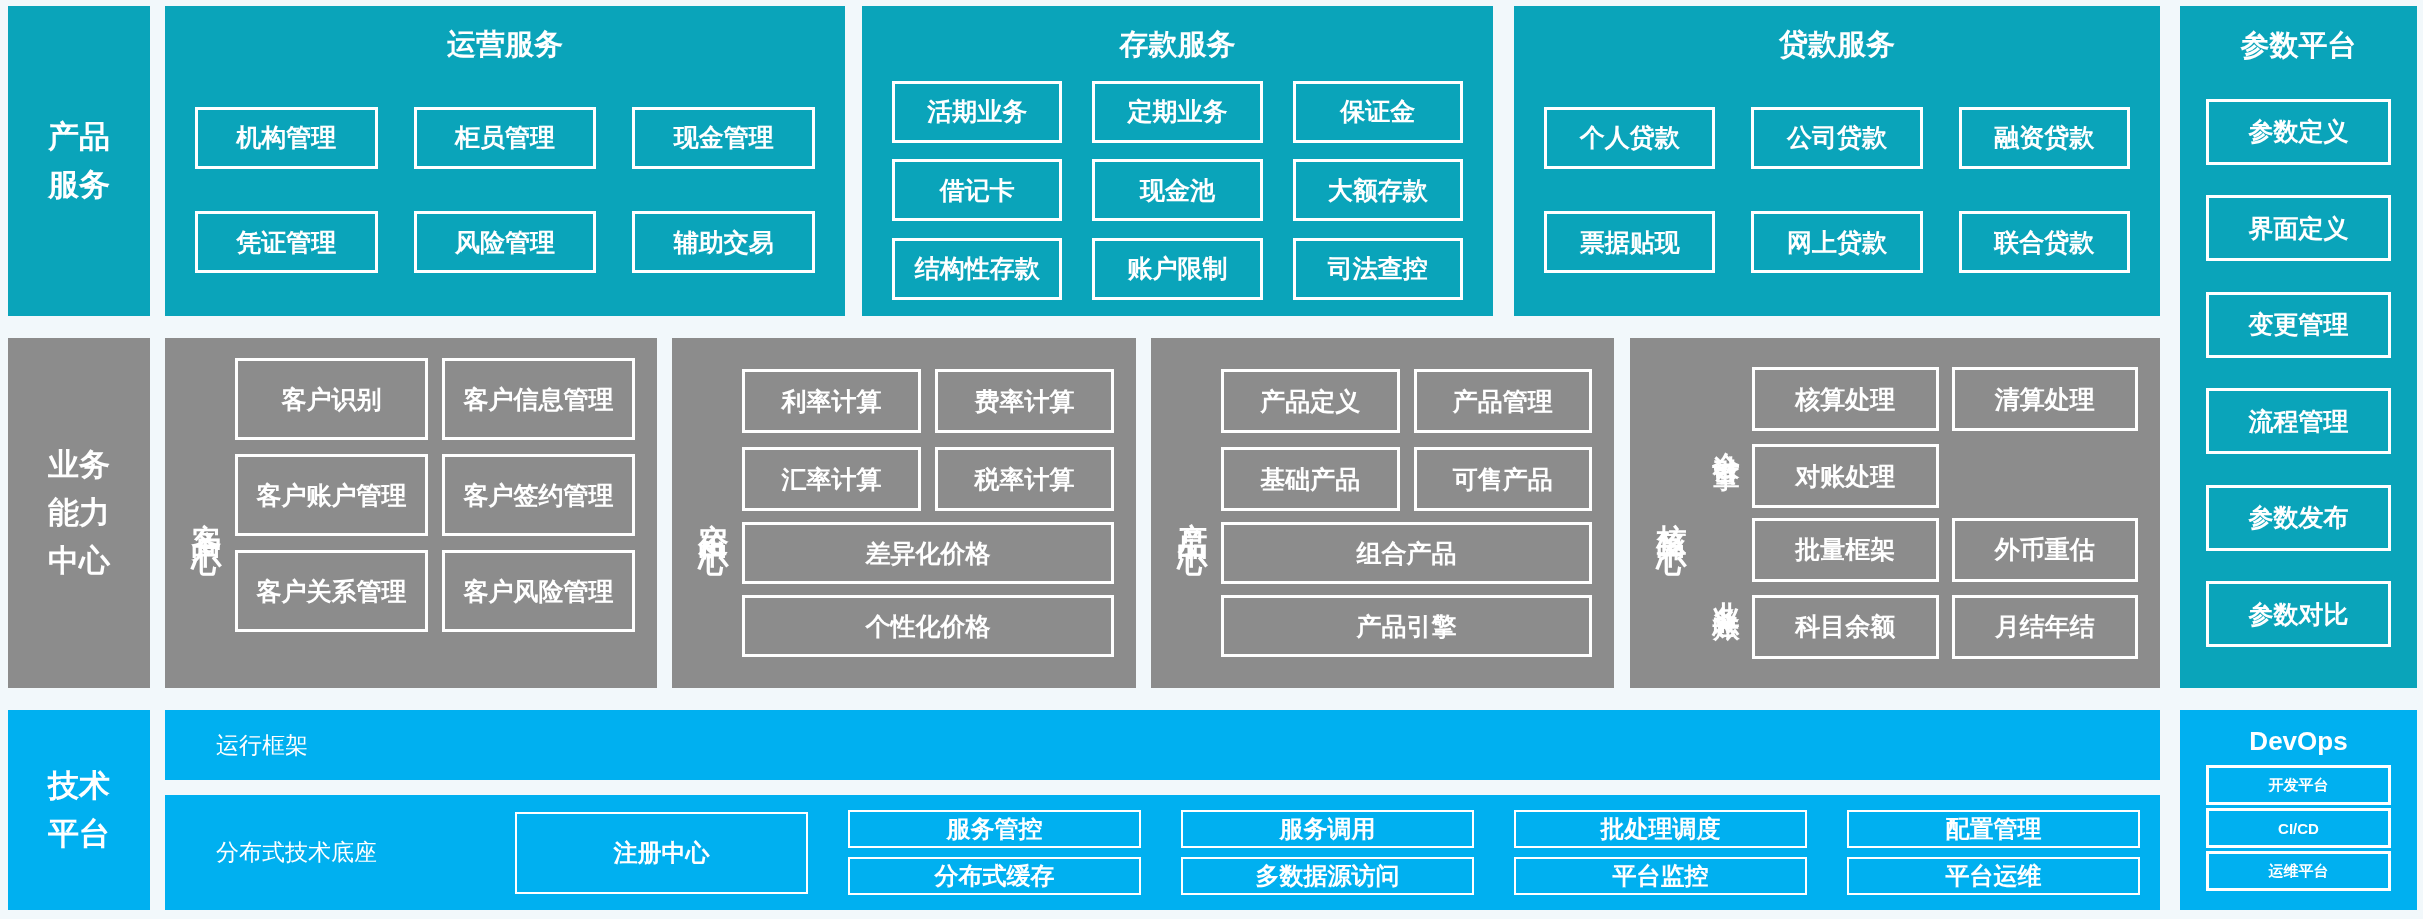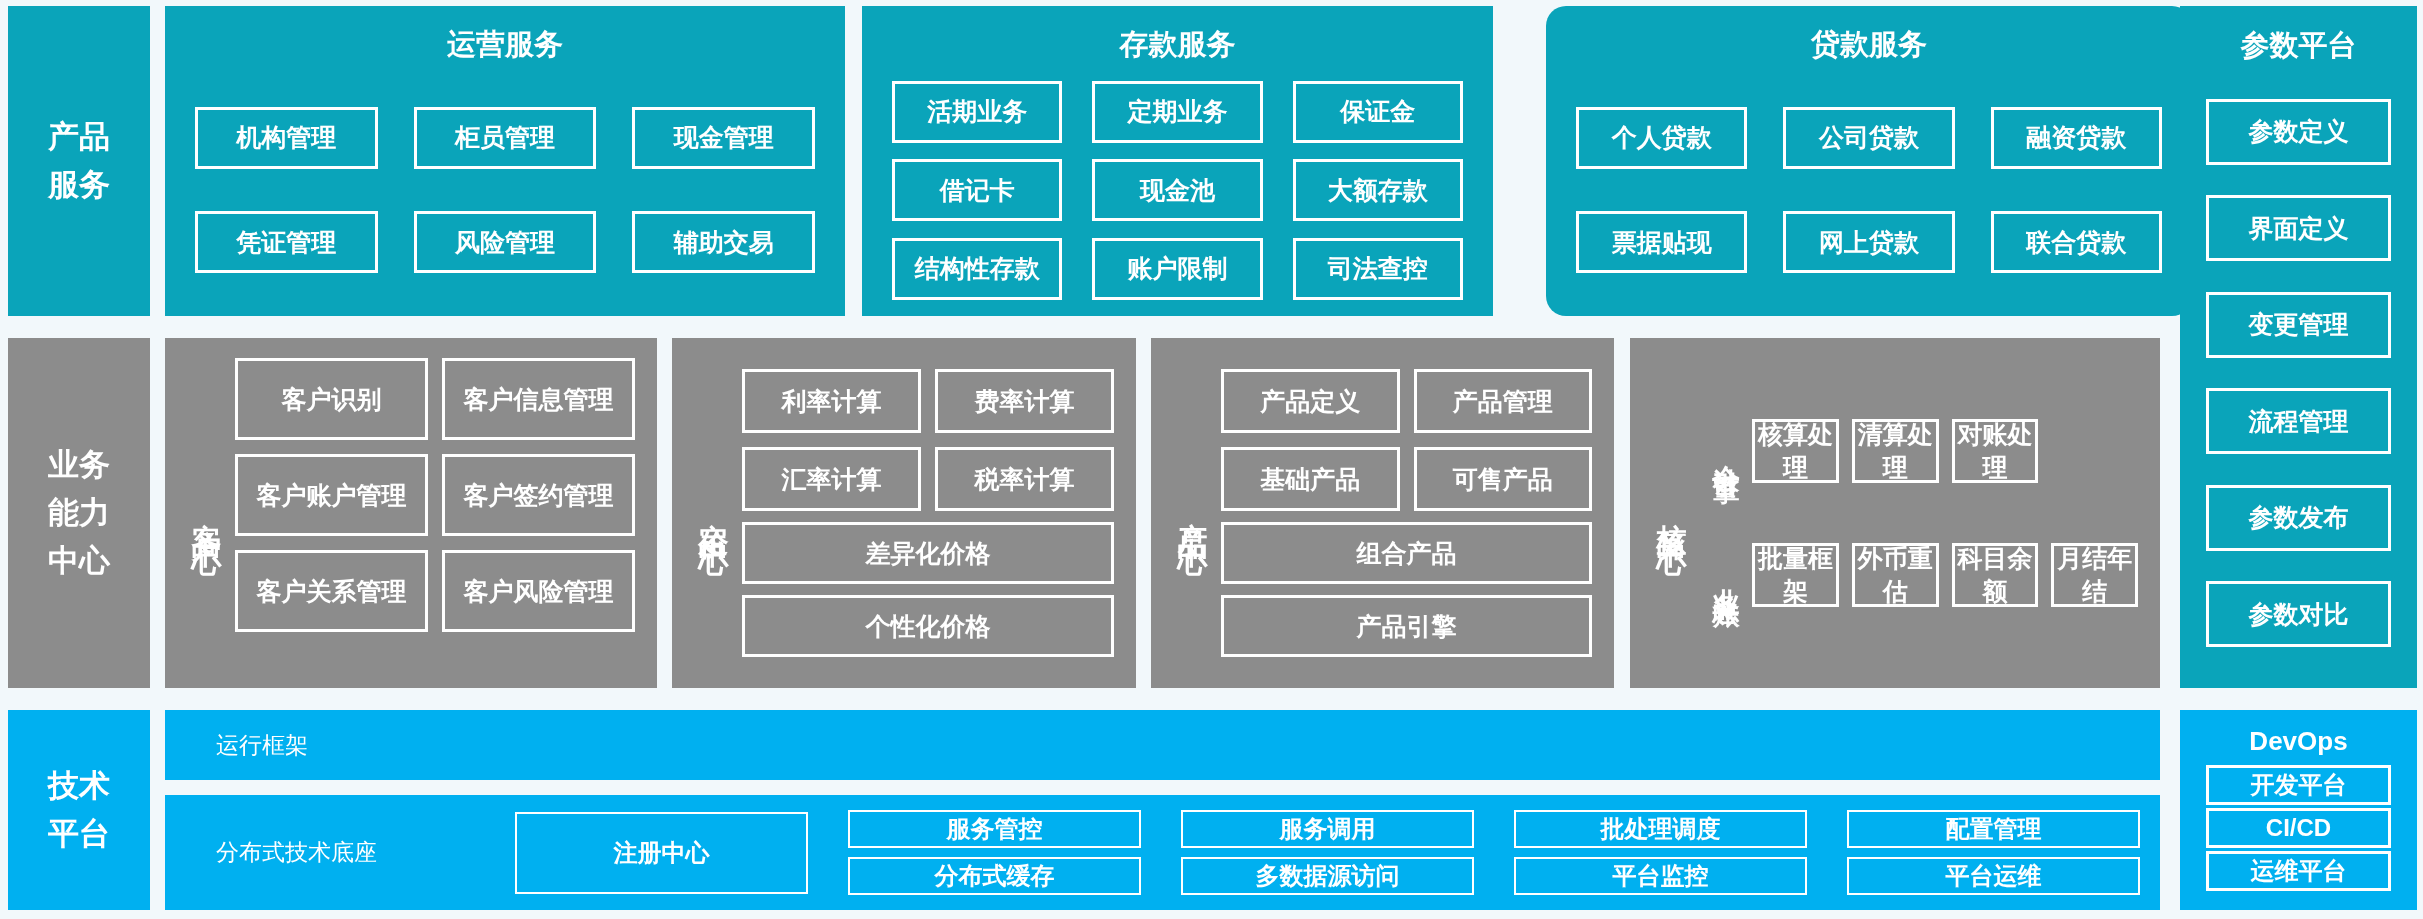--- a/index.html
+++ b/index.html
@@ -33,42 +33,42 @@
   .grid2 { display:grid; grid-template-columns:1fr 1fr; gap:14px; }
   .cust .grid2 .box { height:82px; }
   .four .grid2 .box { height:64px; }
   .wide-list { display:contents; }
   .wide-list .box { height:62px; }
 
   
   .acc-group { display:flex; }
   .acc-vlabel { writing-mode:vertical-rl; text-orientation:upright; letter-spacing:4px;
     font-size:27px; font-weight:bold; width:52px; display:flex; align-items:center; justify-content:center; flex:none; }
-  .acc-grid { flex:1; display:grid; grid-template-columns:1fr 1fr 1fr 1fr; gap:13px; }
+  .acc-grid { flex:1; display:grid; grid-template-columns:1fr 1fr; gap:13px; }
   .acc-grid .box { height:64px; }
 
   
   .band { display:flex; align-items:center; }
   .band-label { width:330px; padding-left:51px; font-size:23px; font-weight:normal; flex:none; }
   .slots { flex:1; display:flex; align-items:center; height:100%; }
   .slot { flex:1; display:flex; align-items:center; justify-content:center; }
   .box2 { border:2.5px solid #fff; width:88%; height:40px; display:flex; align-items:center; justify-content:center;
     font-size:24px; font-weight:bold; }
   .box2.tall { height:82px; }
   .stack { width:88%; display:flex; flex-direction:column; gap:9px;justify-content:flex-end; }
   .stack .box2 { width:100%; height:38px; }
 
   
   .rcol { display:flex; flex-direction:column; }
   .rtitle { text-align:center; font-size:29px; font-weight:bold; padding-top:20px; height:62px; }
   .rlist { flex:1; display:flex; flex-direction:column; justify-content:space-evenly; padding:0 26px 10px 26px; }
   .rlist .box { height:66px; font-size:25px; }
   .devops .rtitle { font-size:26px; padding-top:16px; height:52px; }
   .devops .rlist { padding:0 26px 16px 26px; }
-  .devops .rlist .box { height:40px; font-size:24px; }
+  .devops .rlist .box { height:40px; font-size:15px; }
 </style>
 </head>
 <body>
 
 <div id="canvas">
 
   <div class="abs side-label teal" style="left:8px; top:6px; width:142px; height:310px;">产品
 服务</div>
 
   <div class="abs panel-top teal" style="left:165px; top:6px; width:680px; height:310px;">
@@ -121,21 +121,21 @@
         </div>
         <div class="box">
           <span>账户限制</span>
         </div>
         <div class="box">
           <span>司法查控</span>
         </div>
       </div>
   </div>
 
-  <div class="abs panel-top teal" style="left:1546px; top:6px; width:646px; height:310px;border-radius:20px;">
+  <div class="abs panel-top teal" style="left:1514px; top:6px; width:646px; height:310px;">
     <div class="ptitle">贷款服务</div>
     <div class="grid3">
         <div class="box">
           <span>个人贷款</span>
         </div>
         <div class="box">
           <span>公司贷款</span>
         </div>
         <div class="box">
           <span>融资贷款</span>

